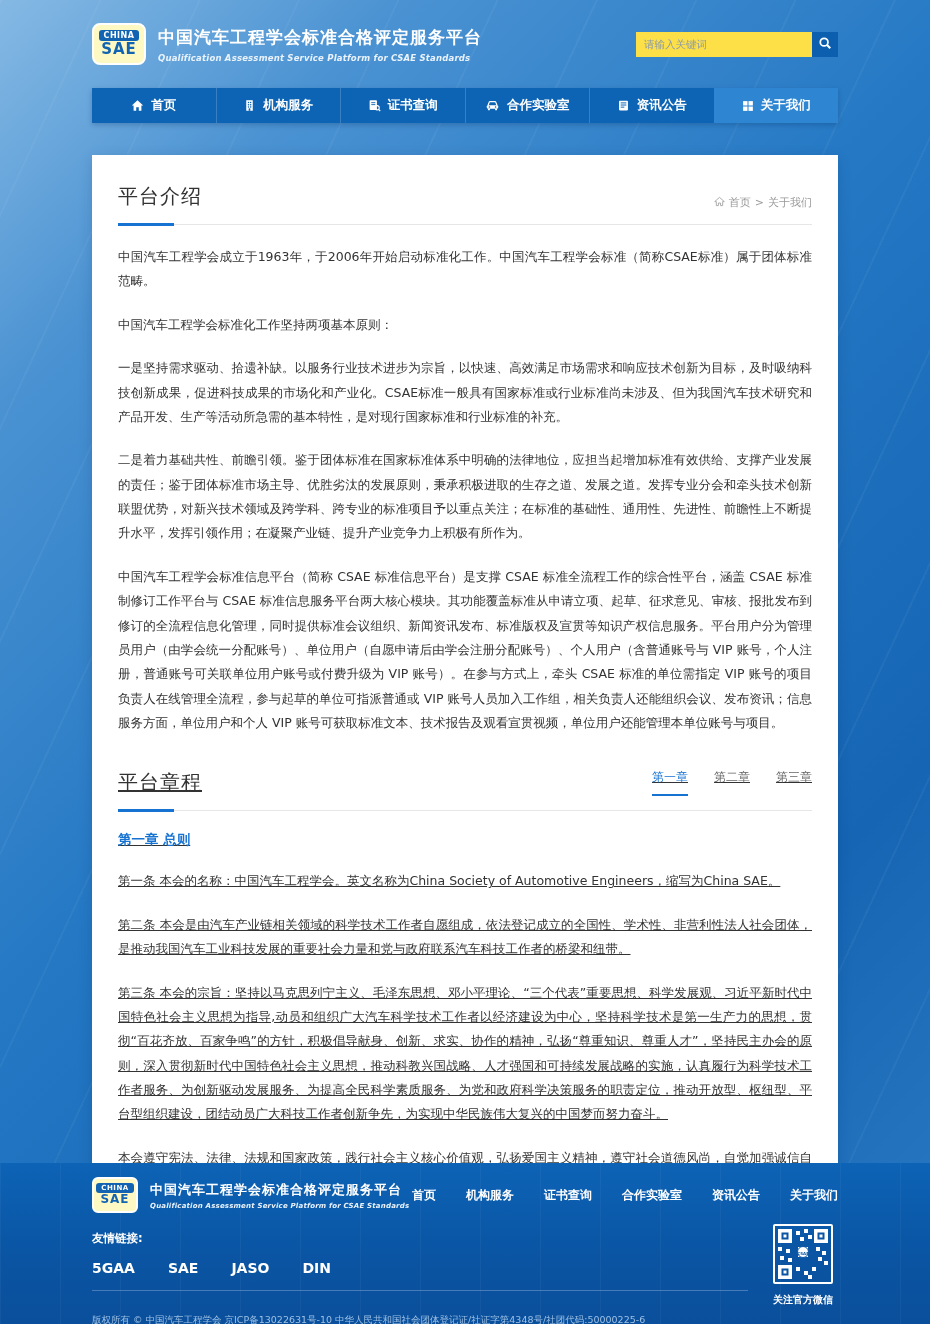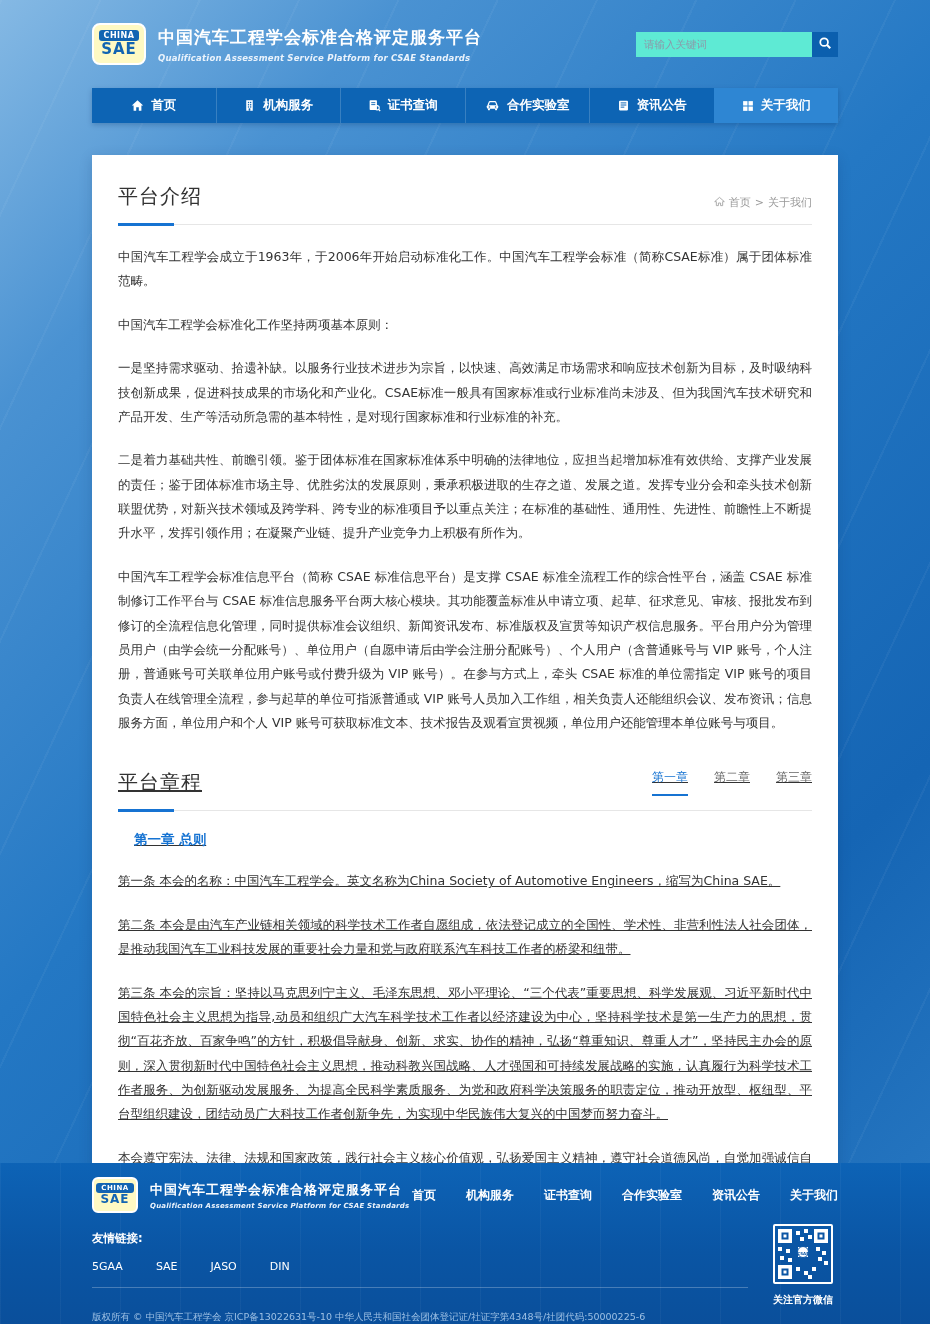--- a/index.html
+++ b/index.html
@@ -21,21 +21,21 @@
   .site-header{ height:88px; position:relative; z-index:2; }
   .header-inner{ height:88px; display:flex; align-items:center; }
   .logo{ width:54px; height:42px; background:#fef9c3; border:2px solid #fff; border-radius:8px;
          display:flex; flex-direction:column; align-items:center; justify-content:center; flex:0 0 auto; }
   .logo-top{ background:#1264b2; color:#fff; font-size:8px; font-weight:bold; padding:1px 5px; border-radius:3px; letter-spacing:.5px; }
   .logo-bottom{ color:#1264b2; font-size:15px; font-weight:bold; letter-spacing:1px; line-height:1.1; }
   .titles{ margin-left:12px; }
   .site-title{ color:#fff; font-size:17px; font-weight:bold; letter-spacing:1px; }
   .site-subtitle{ color:#eaf3fc; font-size:8.5px; font-style:italic; font-weight:bold; margin-top:4px; letter-spacing:.2px; }
   .search-box{ margin-left:auto; display:flex; align-items:center; }
-  .search-input{ width:176px; height:25px; border:none; outline:none; background:#5eead4;
+  .search-input{ width:176px; height:25px; border:none; outline:none; background:#fde047;
                  font-size:10.5px; padding:0 8px; color:#333; font-family:inherit; }
   .search-input::placeholder{ color:#8b9aa9; }
   .search-btn{ width:26px; height:25px; border:none; background:#0b5fae; color:#fff; cursor:pointer;
                display:flex; align-items:center; justify-content:center; }
 
   
   .main-nav{ position:relative; z-index:2; }
   .nav-inner{ display:flex; height:35px; background:#0d64b4; box-shadow:0 2px 5px rgba(0,40,90,.25); }
   .nav-item{ flex:1; display:flex; align-items:center; justify-content:center; gap:7px;
              color:#fff; font-size:12.5px; font-weight:bold; cursor:pointer; border-left:1px solid rgba(255,255,255,.18); }
@@ -56,38 +56,38 @@
   .breadcrumb .crumb{ cursor:pointer; }
   .crumb-home-icon{ color:#aaa; font-size:11px; }
 
   .para{ font-size:12.5px; line-height:1.95; color:#333; text-align:justify; margin-bottom:19px; }
   .para:last-child{ margin-bottom:0; }
 
   .charter-sec{ margin-top:34px;text-decoration:underline; }
   .tabs{ display:flex; gap:26px; }
   .tab{ font-size:12px; color:#666; padding-bottom:8px; cursor:pointer; border-bottom:2px solid transparent; }
   .tab.active{ color:#1673d2; border-bottom-color:#1673d2; }
-  .chapter-heading{ color:#1673d2; font-size:13.5px; font-weight:bold; margin:2px 16px 20px; }
+  .chapter-heading{ color:#1673d2; font-size:13.5px; font-weight:bold; margin:2px 0 20px; }
 
   
   .site-footer{ position:absolute; left:0; right:0; bottom:0; height:161px;
     background:linear-gradient(180deg,#0d63b6 0%,#0a55a4 55%,#0a4f9b 100%); z-index:3; }
   .site-footer::before{ content:""; position:absolute; inset:0;
     background:repeating-linear-gradient(90deg, rgba(255,255,255,0.04) 0 1px, transparent 1px 60px); }
   .foot-top{ display:flex; align-items:center; padding-top:14px; }
   .foot-logo{ width:46px; height:36px; border-radius:6px; }
   .foot-logo .logo-top{ font-size:7px; }
   .foot-logo .logo-bottom{ font-size:12px; }
   .foot-title{ font-size:13px; }
   .foot-subtitle{ font-size:7px; margin-top:3px; }
   .foot-nav{ margin-left:auto; display:flex; gap:30px; }
   .foot-nav-item{ color:#fff; font-size:12px; font-weight:bold; cursor:pointer; }
   .friend-label{ color:#fff; font-size:11.5px; font-weight:bold; margin-top:18px; }
   .friend-links{ display:flex; gap:33px; margin-top:14px; }
-  .friend-link{ color:#fff; font-size:11px; font-weight:normal; cursor:pointer; }
+  .friend-link{ color:#fff; font-size:14px; font-weight:bold; cursor:pointer; }
   .foot-divider{ width:656px; height:1px; background:rgba(255,255,255,.25); margin-top:14px; }
   .copyright{ color:#9dc0e4; font-size:9.5px; margin-top:23px; }
   .qr-wrap{ position:absolute; right:0; top:61px; width:70px; text-align:center; }
   .qr-box{ width:60px; height:60px; margin:0 auto; border:2px solid #fff; padding:3px; border-radius:2px; }
   .qr-label{ color:#fff; font-size:10px; font-weight:bold; margin-top:9px; white-space:nowrap; }
 </style>
 </head>
 <body>
 
 <header class="site-header">

